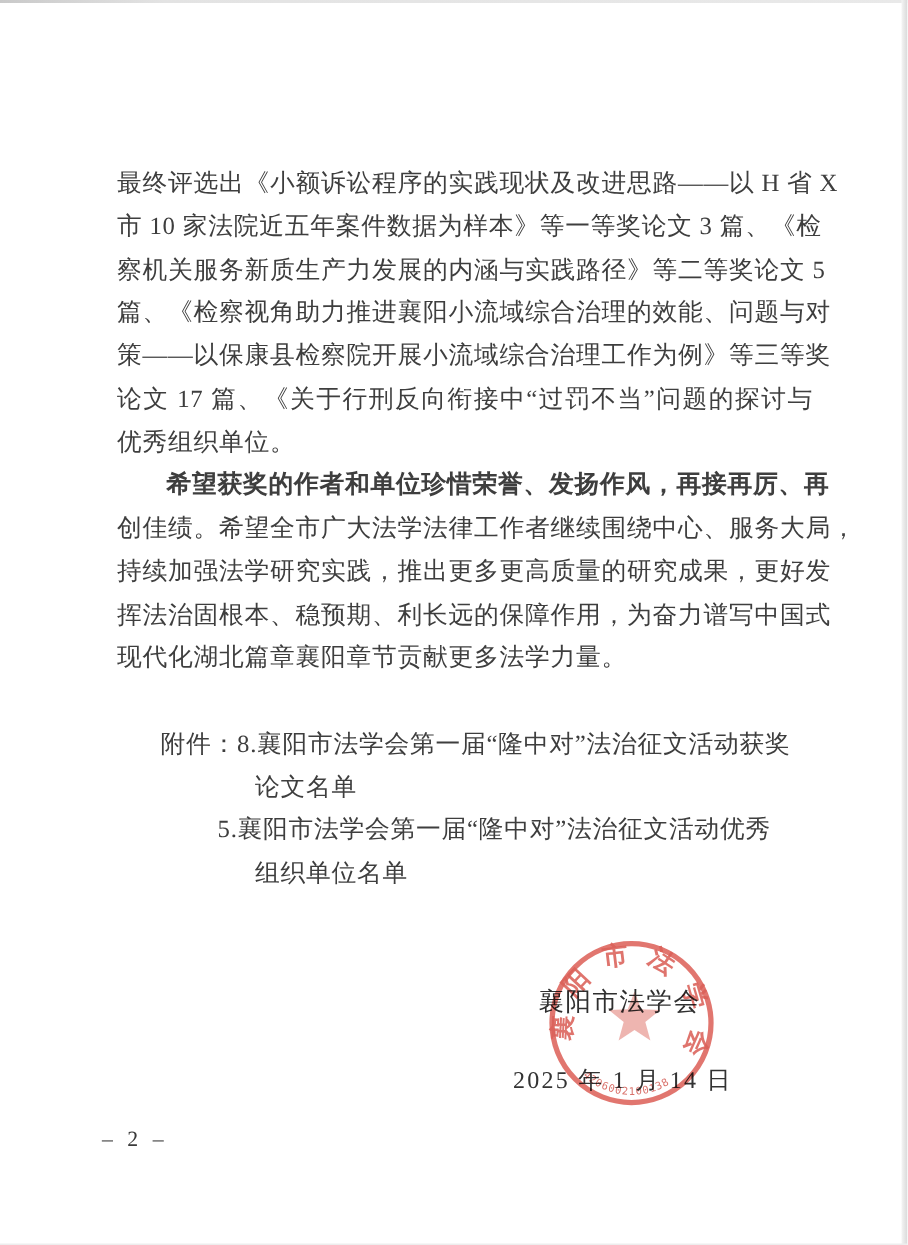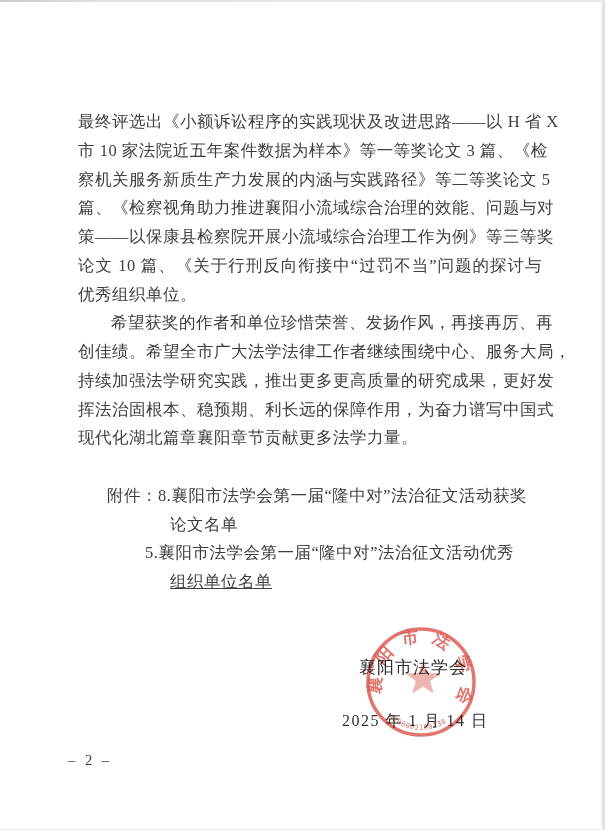--- a/index.html
+++ b/index.html
@@ -27,26 +27,26 @@
     position:absolute;left:78px;top:108px;width:464px;
     font-size:16.5px;color:#3e3e3e;
     letter-spacing:0.5px;
   }
   .line{
     height:28.75px;line-height:28.75px;
     text-align:justify;text-align-last:justify;
     white-space:nowrap;
   }
   .line.noj{text-align:left;text-align-last:left;}
-  .line.indent{padding-left:33px;}
+  .line.indent{padding-left:33px;font-weight:bold;}
   .line.blank{height:28.75px;}
   .att-1{padding-left:29px;}
   .att-2{padding-left:92px;}
   .att-3{padding-left:67px;}
-  .att-4{padding-left:92px;text-decoration:underline;}
+  .att-4{padding-left:92px;}
   .sig-line{padding-left:281px;color:#2f2f2f;letter-spacing:1px;font-size:17px;}
   .date-line{padding-left:264px;color:#333333;letter-spacing:1.5px;font-size:16px;margin-top:24px;}
   .page-num{
     position:absolute;left:68px;top:752px;
     font-size:14.5px;color:#3a3a3a;letter-spacing:3px;
   }
   
   .seal{
     position:absolute;left:0;top:0;width:605px;height:830px;
     mix-blend-mode:multiply;opacity:0.92;pointer-events:none;
@@ -63,21 +63,21 @@
 <div class="edge-right"></div>
 <div class="edge-bottom"></div>
 
 <div class="doc">
 
   <div class="line">最终评选出《小额诉讼程序的实践现状及改进思路——以 H 省 X</div>
   <div class="line">市 10 家法院近五年案件数据为样本》等一等奖论文 3 篇、《检</div>
   <div class="line">察机关服务新质生产力发展的内涵与实践路径》等二等奖论文 5</div>
   <div class="line">篇、《检察视角助力推进襄阳小流域综合治理的效能、问题与对</div>
   <div class="line">策——以保康县检察院开展小流域综合治理工作为例》等三等奖</div>
-  <div class="line">论文 10 篇、《关于行刑反向衔接中“过罚不当”问题的探讨与</div>
+  <div class="line">论文 17 篇、《关于行刑反向衔接中“过罚不当”问题的探讨与</div>
   <div class="line noj">优秀组织单位。</div>
 
   <div class="line indent">希望获奖的作者和单位珍惜荣誉、发扬作风，再接再厉、再</div>
   <div class="line">创佳绩。希望全市广大法学法律工作者继续围绕中心、服务大局，</div>
   <div class="line">持续加强法学研究实践，推出更多更高质量的研究成果，更好发</div>
   <div class="line">挥法治固根本、稳预期、利长远的保障作用，为奋力谱写中国式</div>
   <div class="line noj">现代化湖北篇章襄阳章节贡献更多法学力量。</div>
 
   <div class="line blank noj"></div>
 

